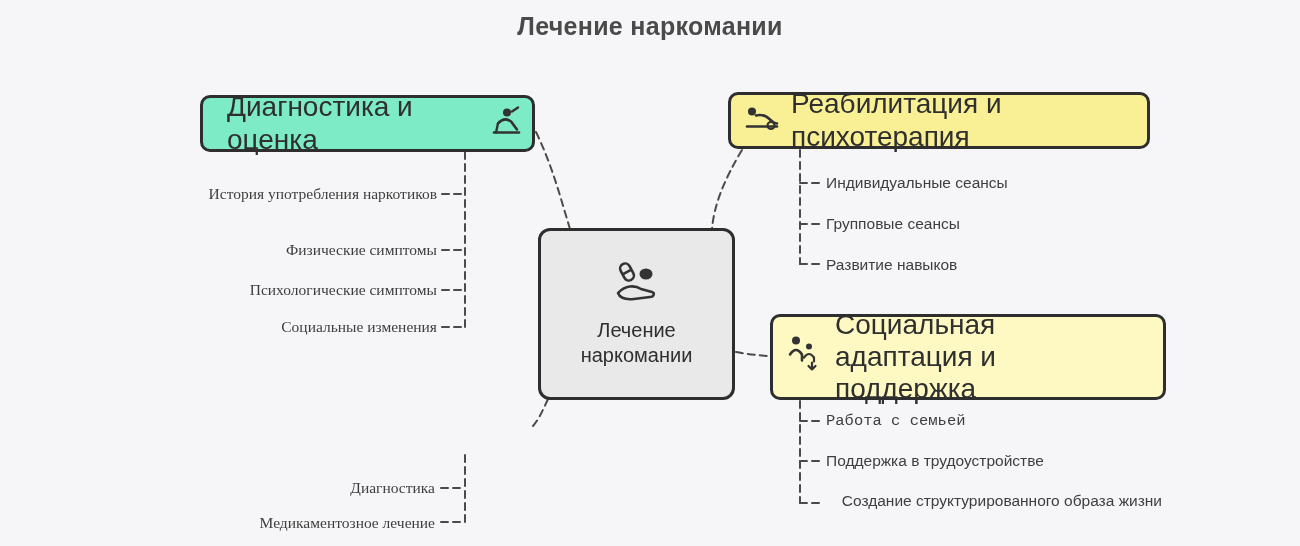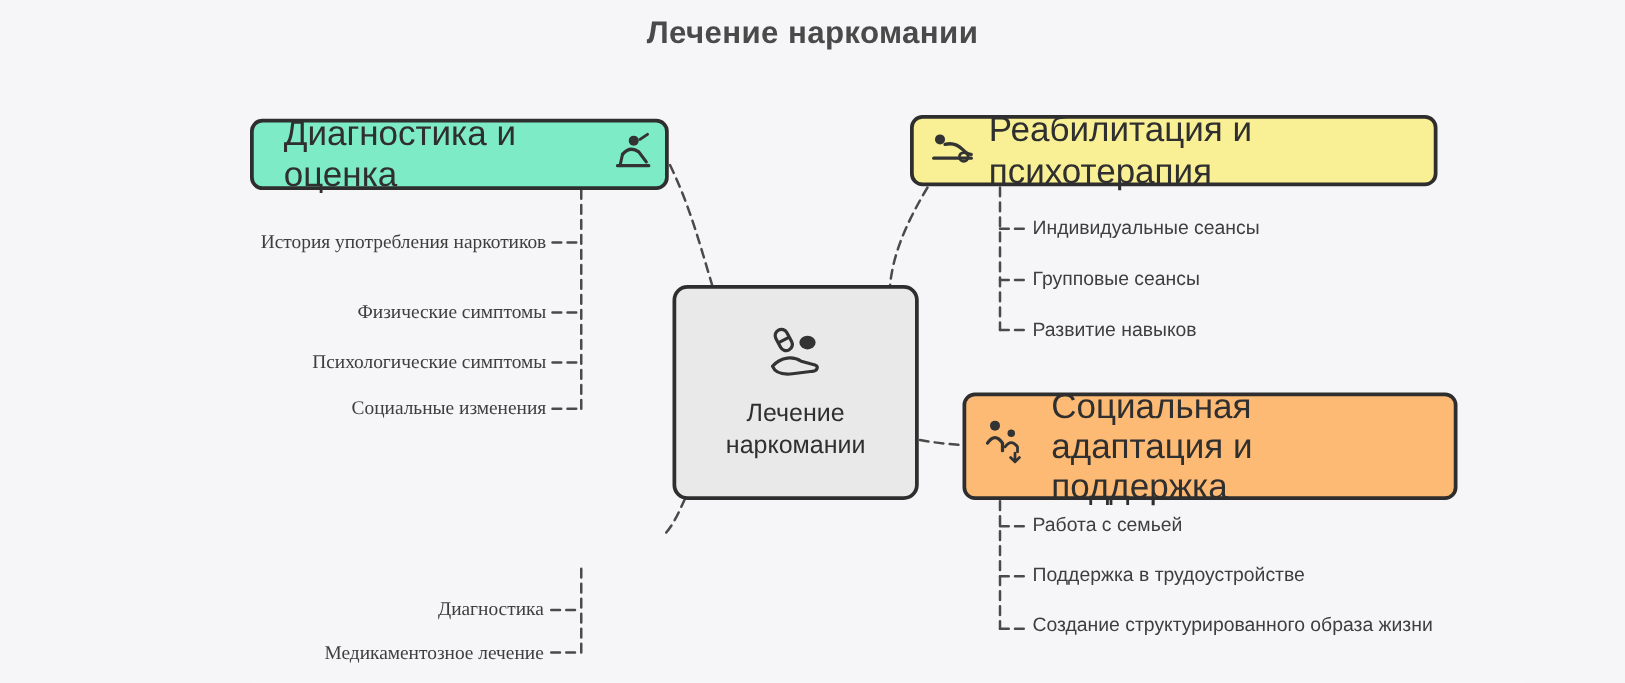--- a/index.html
+++ b/index.html
@@ -39,21 +39,21 @@
   }
   .center-node .label{
     font-size:20px;text-align:center;line-height:1.25;width:130px;
   }
   .leaf{
     position:absolute;
     font-size:15.5px;color:#3e3e3e;
     white-space:nowrap;
     line-height:1.3;
   }
-  .leaf.right-side{text-align:left;}
+  .leaf.right-side{text-align:right;}
   .leaf.left-side{text-align:right;font-family:Liberation Serif, serif;}
   .leaf.wrap{white-space:normal;width:336px;}
 </style>
 </head>
 <body>
 
 <div class="canvas" style="background-color: rgb(246, 246, 248);">
 
   <div class="diagram-title">Лечение наркомании</div>
 
@@ -127,21 +127,21 @@
         <circle cx="8" cy="9" r="4" fill="#333"></circle>
         <path d="M12 13 q8 -2 14 4 q4 4 7 4" fill="none" stroke="#333" stroke-width="2.6" stroke-linecap="round"></path>
         <path d="M3 24 h30" stroke="#333" stroke-width="2.6" stroke-linecap="round"></path>
         <circle cx="27" cy="23" r="3.5" fill="none" stroke="#333" stroke-width="2.2"></circle>
       </svg>
     </span>
     <span class="label">Реабилитация и психотерапия</span>
   </div>
 
 
-  <div class="node" style="left: 770px; top: 314px; width: 396px; height: 86px; padding: 0px 16px 0px 62px; background-color: #fdba74; justify-content: center;">
+  <div class="node" style="left: 770px; top: 314px; width: 396px; height: 86px; padding: 0px 16px 0px 62px; background-color: #fef9c3;">
     <span class="icon-left">
       <svg width="34" height="38" viewBox="0 0 34 38">
         <circle cx="10" cy="6" r="4" fill="#333"></circle>
         <path d="M4 20 q6 -9 12 0 v6" fill="none" stroke="#333" stroke-width="2.6" stroke-linecap="round"></path>
         <circle cx="23" cy="12" r="3" fill="#333"></circle>
         <path d="M18 23 q5 -7 10 0 v4" fill="none" stroke="#333" stroke-width="2.2" stroke-linecap="round"></path>
         <path d="M26 28 v7 m0 0 l-3.5 -3.5 m3.5 3.5 l3.5 -3.5" fill="none" stroke="#333" stroke-width="2.2" stroke-linecap="round"></path>
       </svg>
     </span>
     <span class="label" style="width:300px;">Социальная адаптация и поддержка</span>
@@ -152,17 +152,17 @@
   <div class="leaf left-side" style="top:280px;right:863px;">Психологические симптомы</div>
   <div class="leaf left-side" style="top:317px;right:863px;">Социальные изменения</div>
 
   <div class="leaf left-side" style="top:478px;right:865px;">Диагностика</div>
   <div class="leaf left-side" style="top:513px;right:865px;">Медикаментозное лечение</div>
 
   <div class="leaf right-side" style="top:173px;left:826px;">Индивидуальные сеансы</div>
   <div class="leaf right-side" style="top:214px;left:826px;">Групповые сеансы</div>
   <div class="leaf right-side" style="top:255px;left:826px;">Развитие навыков</div>
 
-  <div class="leaf right-side" style="top:411px;left:826px;">Работа с семьей</div>
+  <div class="leaf right-side" style="top:411px;left:826px;font-family:Liberation Mono, monospace;">Работа с семьей</div>
   <div class="leaf right-side" style="top:451px;left:826px;">Поддержка в трудоустройстве</div>
   <div class="leaf right-side wrap" style="top:491px;left:826px;">Создание структурированного образа жизни</div>
 
 </div>
 
 </body></html>

